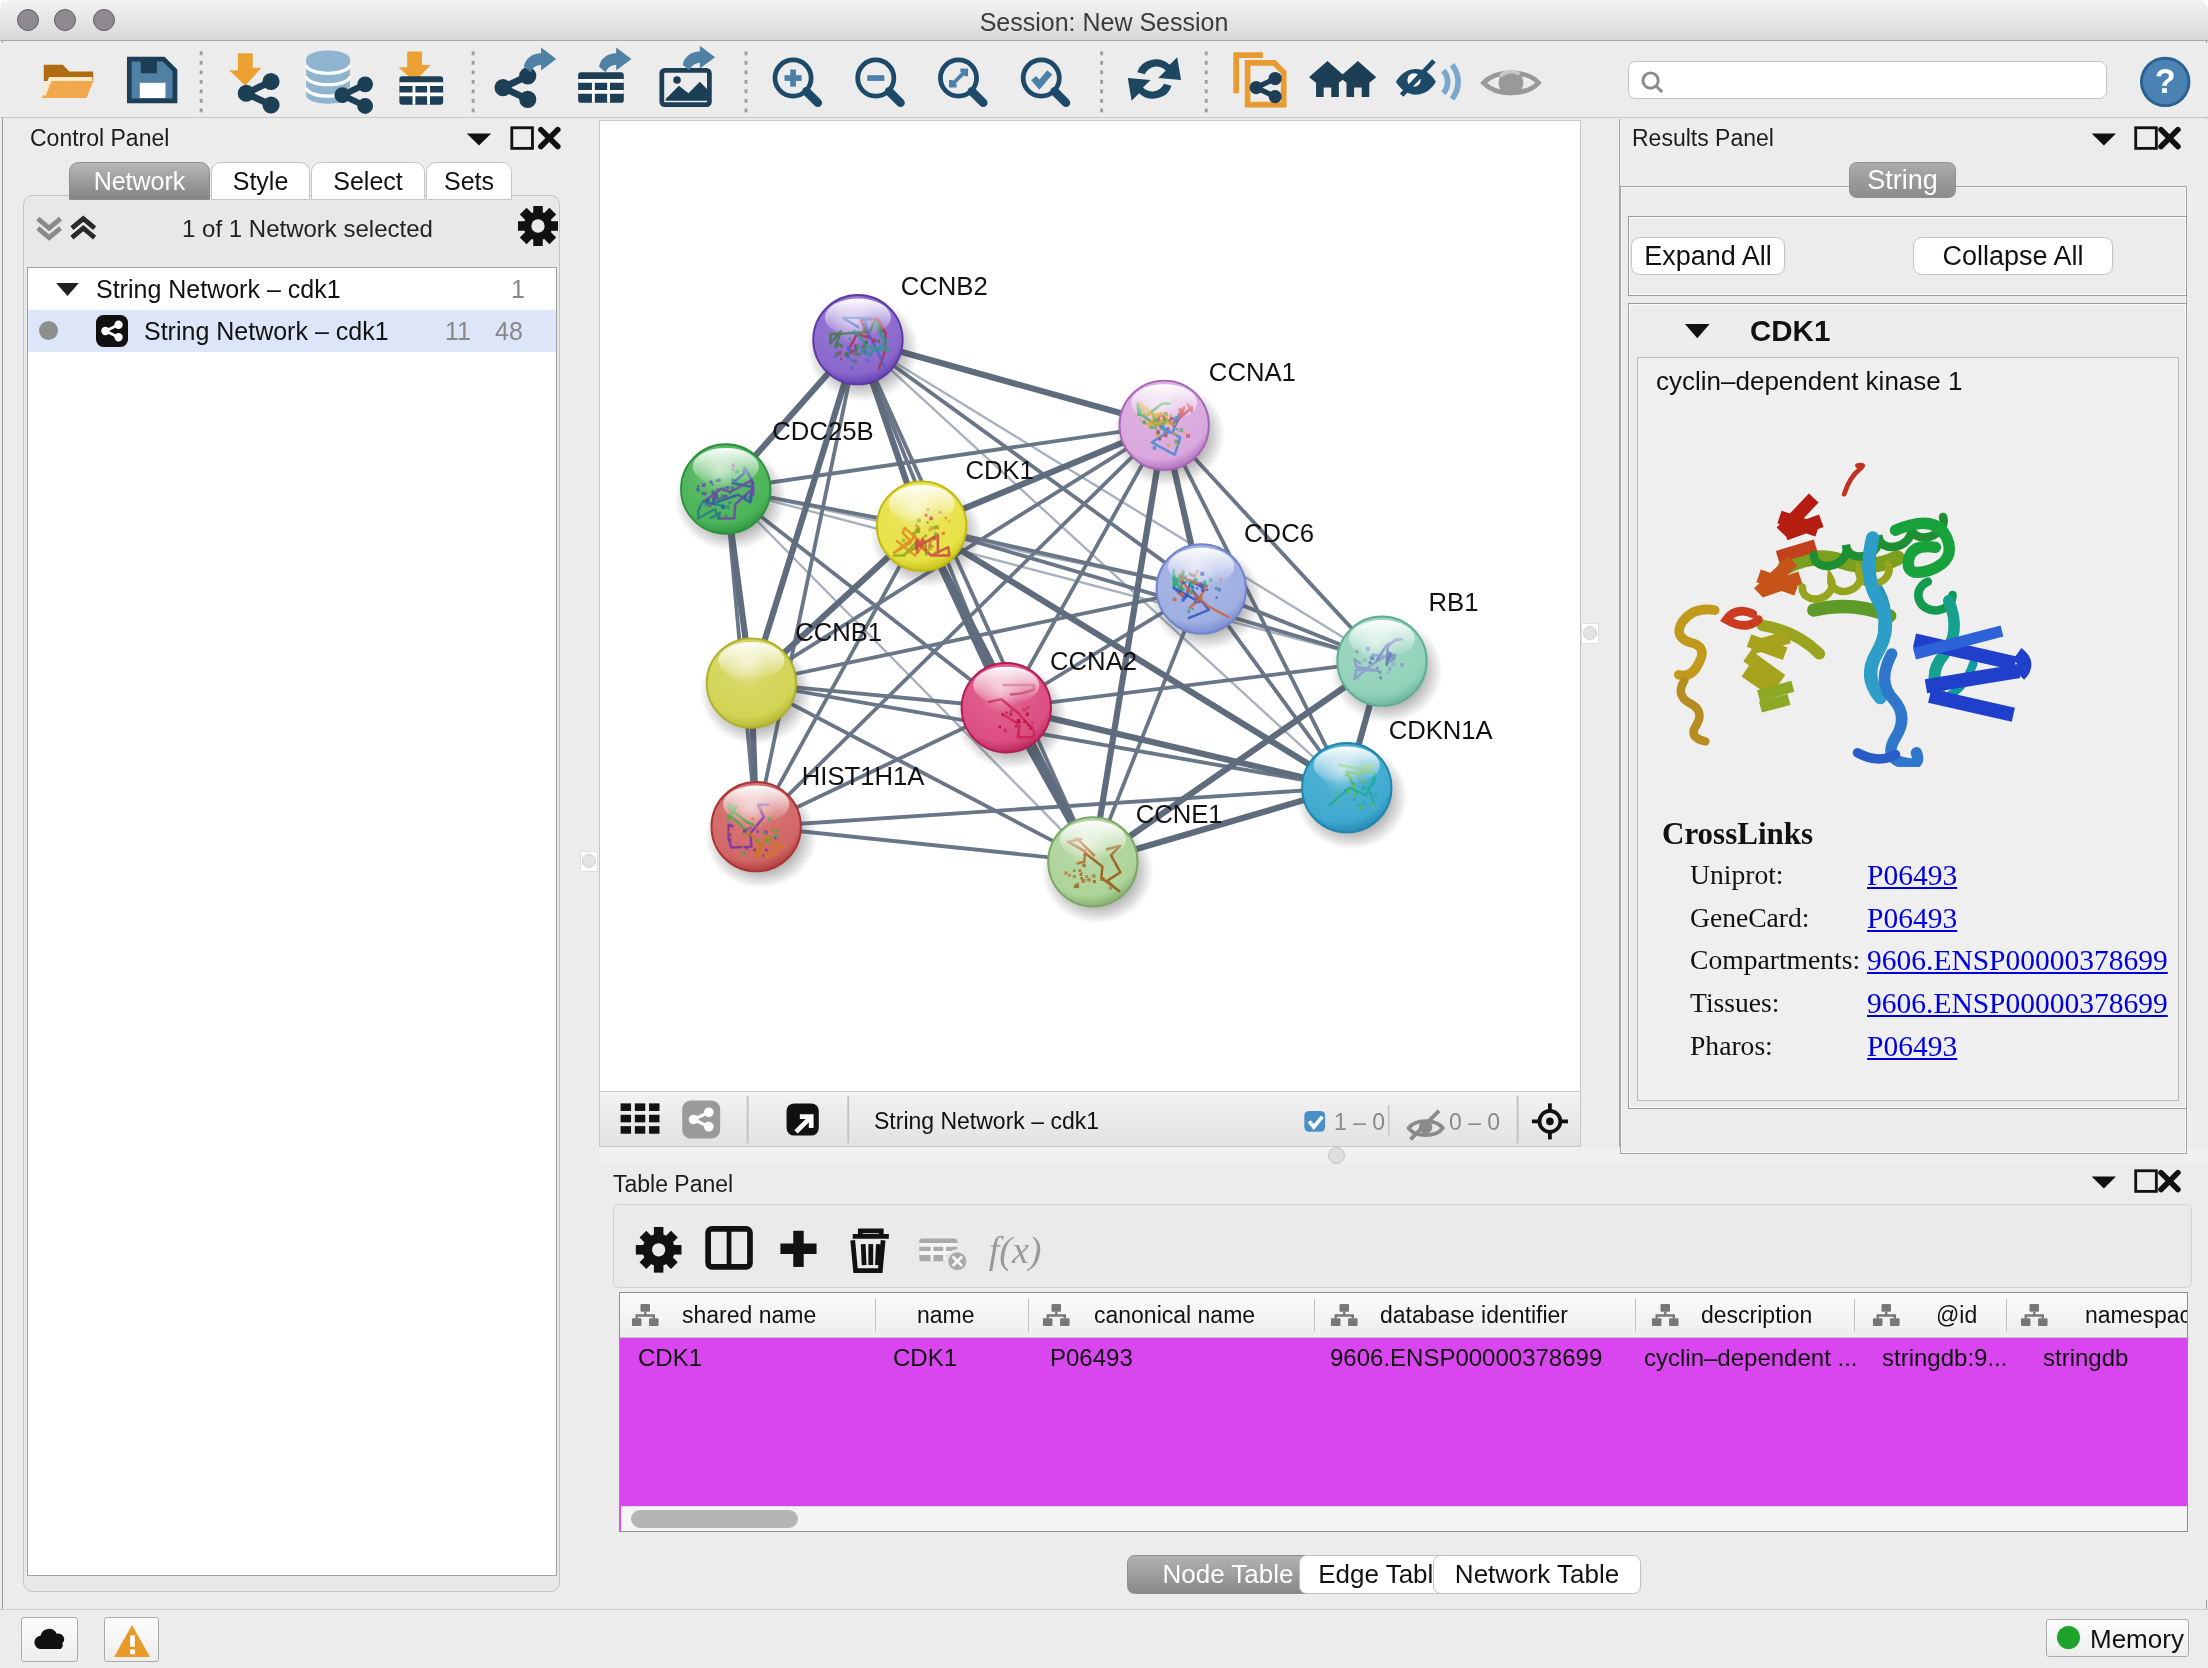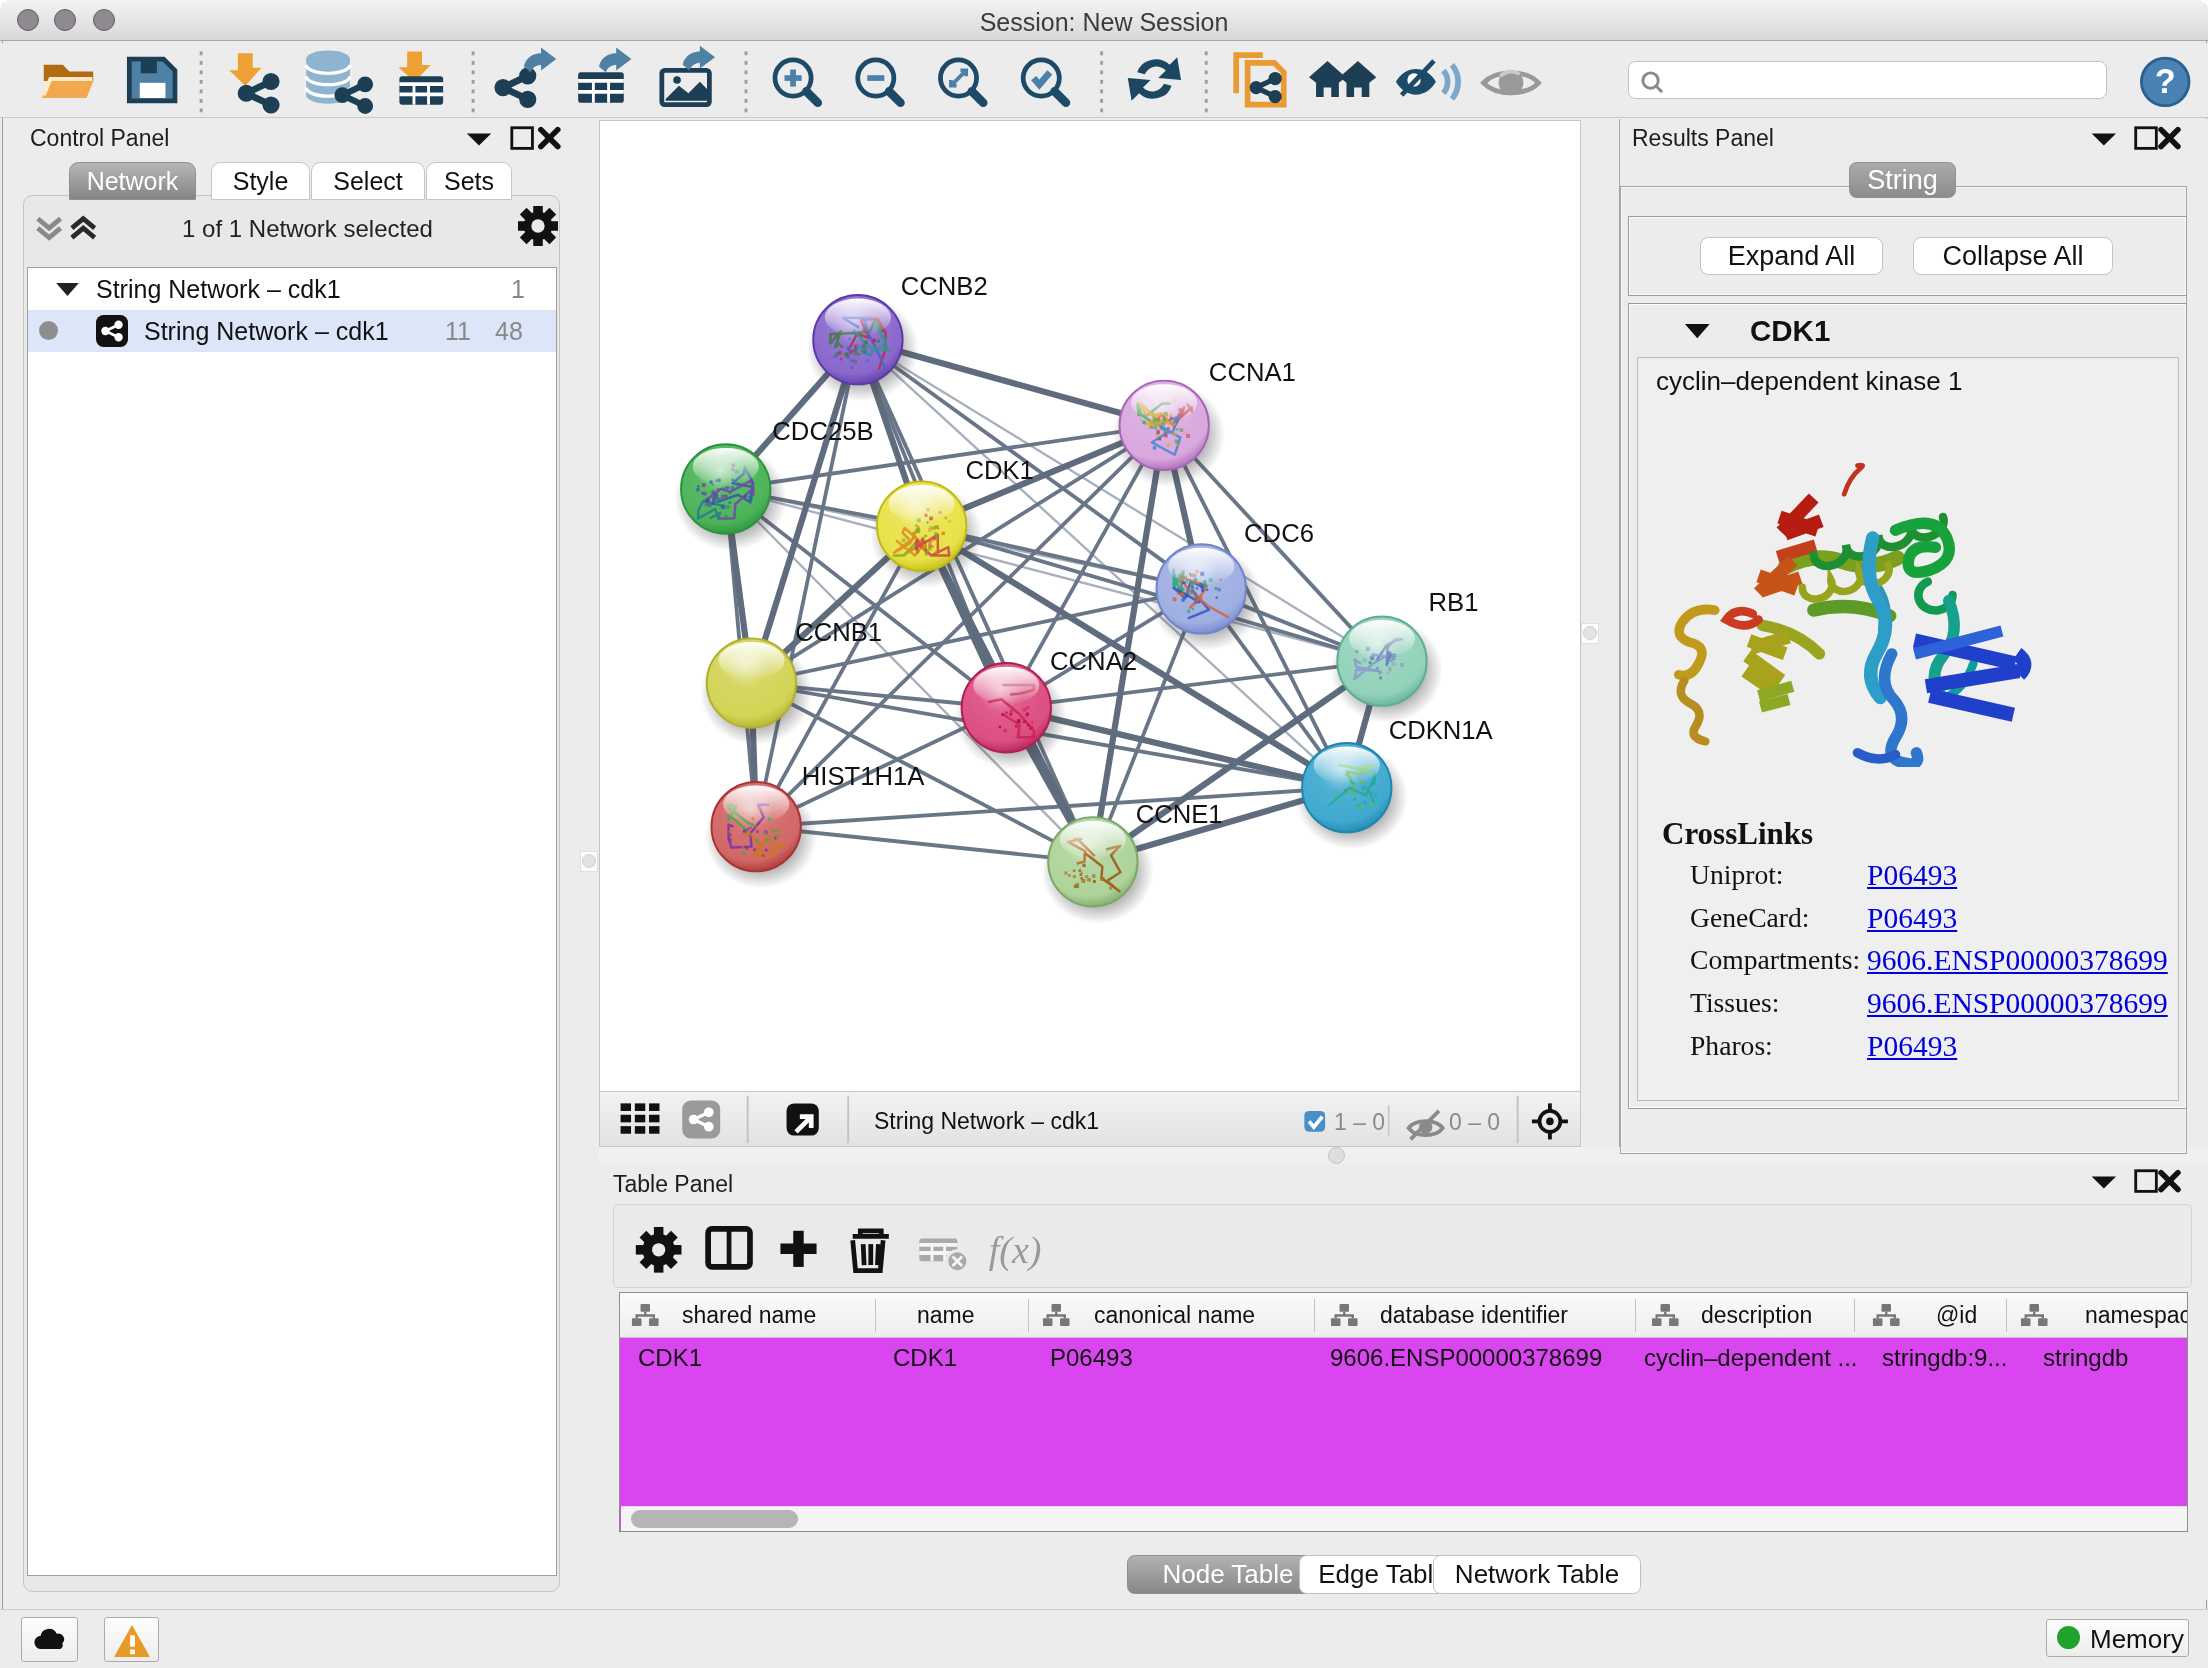--- a/index.html
+++ b/index.html
@@ -224,21 +224,21 @@
     <div class="abs ptitle" style="left:30px;top:125px">Control Panel</div>
     <svg class="abs" style="left:464px;top:124px" width="105" height="30" viewBox="0 0 110 32">
       <path d="M2,10 h26 l-13,13 z" fill="#111"></path>
       <rect x="50" y="4" width="22" height="22" fill="none" stroke="#111" stroke-width="3"></rect>
       <g stroke="#111" stroke-width="6" stroke-linecap="round">
         <line x1="81" y1="6" x2="99" y2="24"></line>
         <line x1="99" y1="6" x2="81" y2="24"></line>
       </g>
     </svg>
     <div id="ctab-wrap"></div>
-    <div class="tab tabsel" style="left:69px;top:162px;width:127px">Network</div>
+    <div class="tab tabsel" style="left:69px;top:162px;width:141px">Network</div>
     <div class="tab" style="left:211px;top:162px;width:99px">Style</div>
     <div class="tab" style="left:311px;top:162px;width:114px">Select</div>
     <div class="tab" style="left:426px;top:162px;width:86px">Sets</div>
     <div id="nethdr">
       <svg class="abs" style="left:9.5px;top:17px" width="72" height="36" viewBox="0 0 76 38">
         <path d="M4,6 l12,10 l12,-10 M4,16 l12,10 l12,-10" fill="none" stroke="#8a8a8a" stroke-width="5"></path>
         <path d="M40,16 l12,-10 l12,10 M40,26 l12,-10 l12,10" fill="none" stroke="#2a2a2a" stroke-width="5"></path>
       </svg>
       <div class="abs" style="left:16px;top:19px;width:535px;text-align:center">1 of 1 Network selected</div>
       <svg class="abs" style="left:494px;top:9.5px" width="40" height="40" viewBox="0 0 42 42">
@@ -868,21 +868,21 @@
       <path d="M2,10 h26 l-13,13 z" fill="#111"></path>
       <rect x="49" y="4" width="22" height="22" fill="none" stroke="#111" stroke-width="3"></rect>
       <g stroke="#111" stroke-width="6" stroke-linecap="round">
         <line x1="76" y1="6" x2="94" y2="24"></line>
         <line x1="94" y1="6" x2="76" y2="24"></line>
       </g>
     </svg>
     <div class="abs" style="left:1620px;top:186px;width:567px;height:968px;border:1px solid #a5a5a5;background:#ececec;box-shadow:inset 0 0 0 1px #f6f6f6"></div>
     <div id="rbox1"></div>
     <div class="abs" style="left:1849px;top:162px;width:107px;height:36px;background:linear-gradient(#ababab,#8c8c8c);border:1px solid #909090;border-radius:7.6px;color:#fff;font-size:27px;text-align:center;line-height:34px">String</div>
-    <div class="rbtn" style="left:1700px;width:183px">Expand All</div>
+    <div class="rbtn" style="left:1631px;width:154px">Expand All</div>
     <div class="rbtn" style="left:1913px;width:200px">Collapse All</div>
     <div id="rbox2"></div>
     <svg class="abs" style="left:1684px;top:322px" width="28.5" height="19" viewBox="0 0 30 20">
       <path d="M1,2 h26 l-13,15 z" fill="#111"></path>
     </svg>
     <div class="abs" style="left:1750px;top:314px;font-size:29.5px;font-weight:bold;color:#111">CDK1</div>
     <div id="rinner"></div>
     <div class="abs" style="left:1656px;top:366px;font-size:26px;color:#111">cyclin–dependent kinase 1</div>
     <svg class="abs" style="left:1671px;top:439px" width="371" height="328" viewBox="0 0 390 345">
       <path d="M182,58 q6,-18 16,-26 q8,-6 -2,-4" fill="none" stroke="#c03322" stroke-width="5" stroke-linecap="round"></path>

